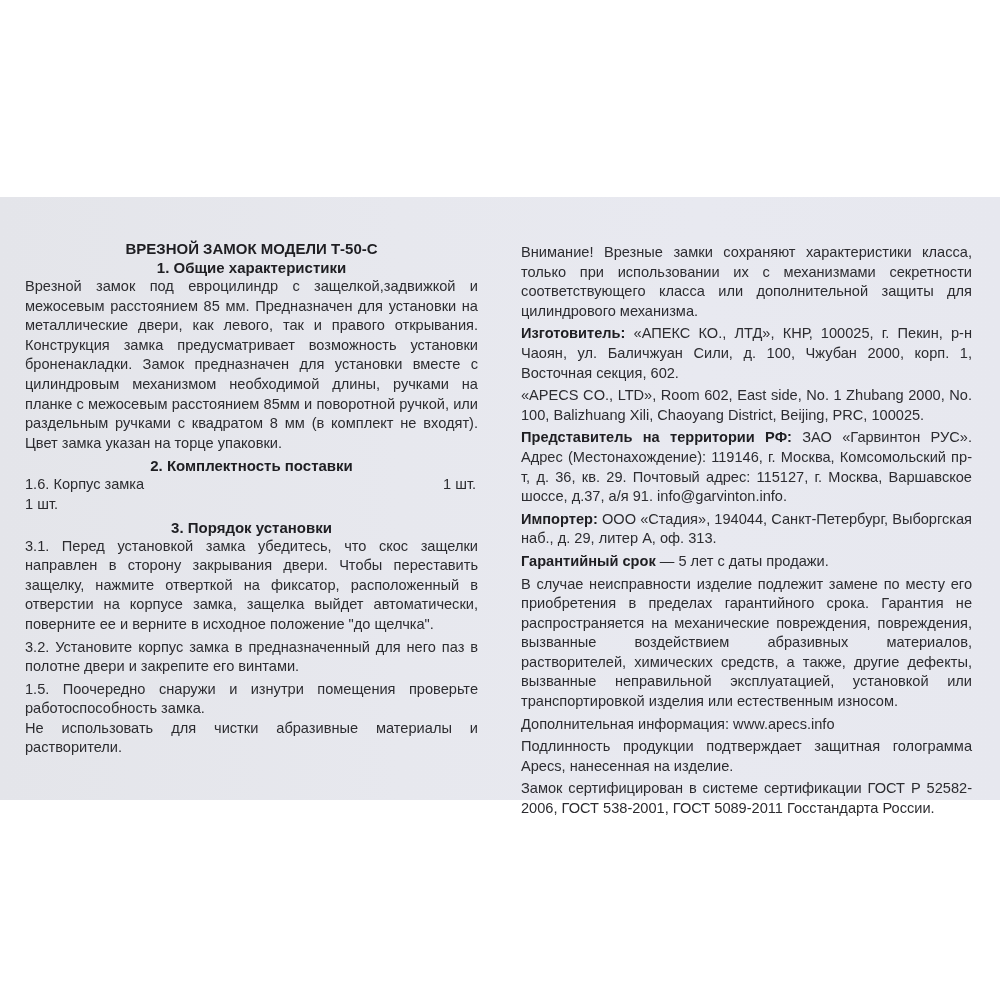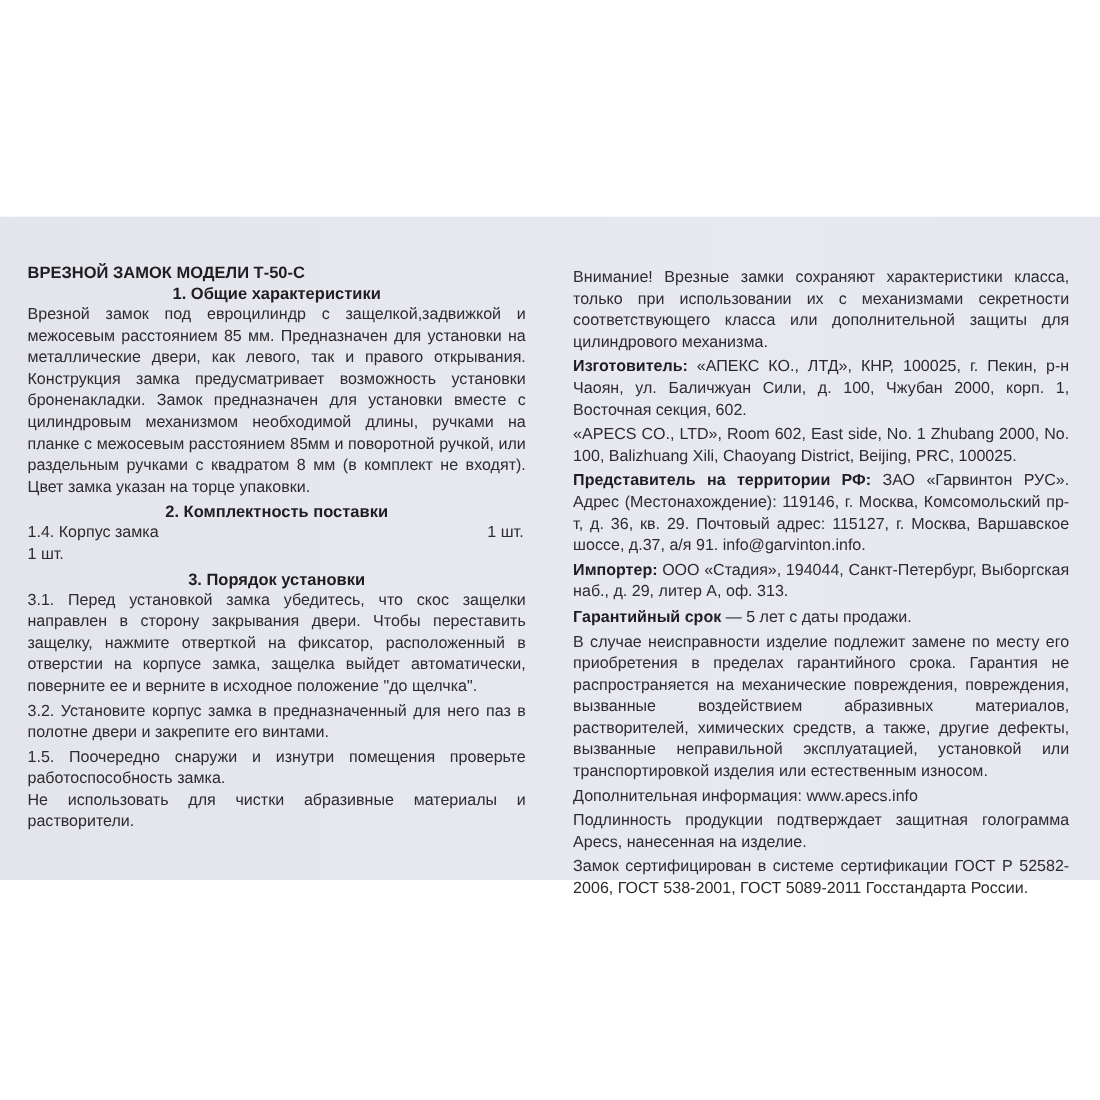--- a/index.html
+++ b/index.html
@@ -22,20 +22,21 @@
       position: absolute;
       top: 42px;
       font-family: "Liberation Sans", sans-serif;
       font-size: 14.6px;
       line-height: 19.6px;
       color: #2c2c30;
     }
     .col-left { left: 25px; width: 453px; }
     .col-right { left: 521px; width: 451px; top: 46px; }
     .h-title {
+      text-align: center;
       font-weight: bold;
       font-size: 15px;
       line-height: 19px;
       margin: 0;
       color: #1e1e22;
     }
     .h-sec {
       text-align: center;
       font-weight: bold;
       font-size: 15px;
@@ -62,21 +63,21 @@
 
 <div class="sheet">
 
   <div class="col col-left">
     <p class="h-title">ВРЕЗНОЙ ЗАМОК МОДЕЛИ Т-50-С</p>
     <p class="h-sec">1. Общие характеристики</p>
     <p class="p">Врезной замок под евроцилиндр с защелкой,задвижкой и межосевым расстоянием 85 мм. Предназначен для установки на металлические двери, как левого, так и правого открывания. Конструкция замка предусматривает возможность установки броненакладки. Замок предназначен для установки вместе с цилиндровым механизмом необходимой длины, ручками на планке с межосевым расстоянием 85мм и поворотной ручкой, или раздельным ручками с квадратом 8 мм (в комплект не входят). Цвет замка указан на торце упаковки.</p>
 
     <p class="h-sec gap">2. Комплектность поставки</p>
     <div class="kit-row">
-      <span>1.4. Корпус замка</span>
+      <span>1.6. Корпус замка</span>
       <span class="qty">1 шт.</span>
     </div>
     <div class="kit-row">
       <span class="qty">1 шт.</span>
     </div>
 
     <p class="h-sec gap">3. Порядок установки</p>
     <p class="p">3.1. Перед установкой замка убедитесь, что скос защелки направлен в сторону закрывания двери. Чтобы переставить защелку, нажмите отверткой на фиксатор, расположенный в отверстии на корпусе замка, защелка выйдет автоматически, поверните ее и верните в исходное положение "до щелчка".</p>
     <p class="p gap">3.2. Установите корпус замка в предназначенный для него паз в полотне двери и закрепите его винтами.</p>
     <p class="p gap">1.5. Поочередно снаружи и изнутри помещения проверьте работоспособность замка.</p>

